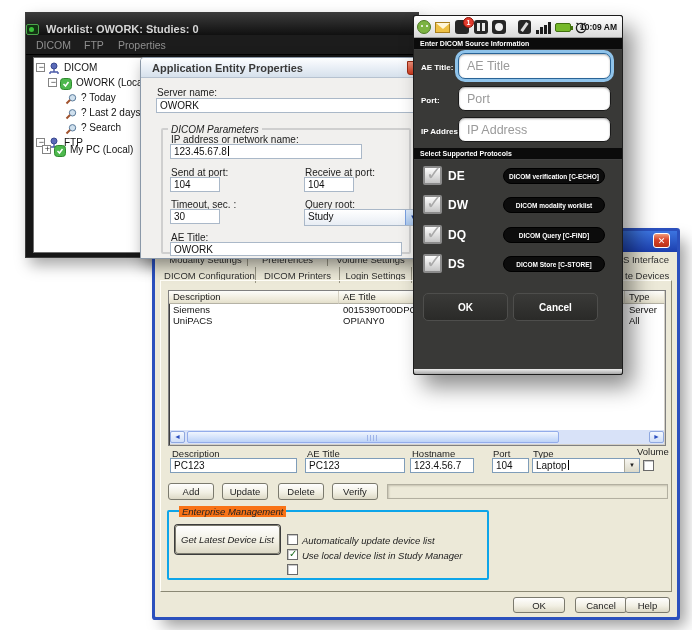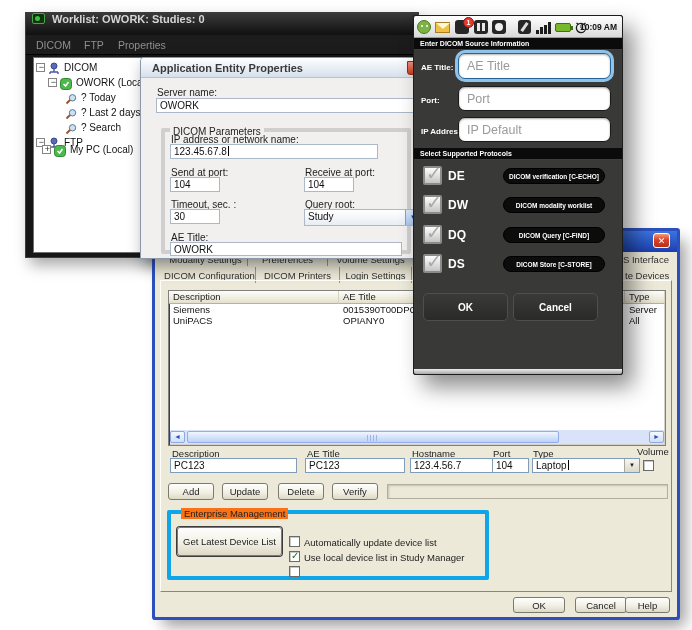--- a/index.html
+++ b/index.html
@@ -5,21 +5,21 @@
   html,body{margin:0;padding:0;background:#fff;}
   *{box-sizing:border-box;}
   .canvas{position:relative;width:692px;height:630px;background:#fff;overflow:hidden;
           font-family:"Liberation Sans","DejaVu Sans",sans-serif;color:#111;}
   .a{position:absolute;}
 
   
   .wl{left:25px;top:12px;width:394px;height:246px;background:#161616;border:1px solid #3c3c3c;
       box-shadow:5px 7px 14px rgba(0,0,0,.35);z-index:1;}
   .wl-title{left:0;top:0;right:0;height:22px;background:linear-gradient(#3a3a3a,#101010);
-            display:flex;align-items:flex-start;padding-left:6px;}
+            display:flex;align-items:flex-end;}
   .wl-appicon{width:13px;height:11px;background:#123312;border:1px solid #4aa54a;border-radius:2px;position:relative;}
   .wl-appicon::after{content:"";position:absolute;left:2px;top:2px;width:5px;height:5px;border-radius:50%;background:#39c239;}
   .wl-title-text{margin-left:7px;font-size:11px;font-weight:bold;color:#d6d6d6;white-space:nowrap;}
   .wl-menu{left:0;top:22px;right:0;height:20px;background:#1c1c1c;border-bottom:1px solid #000;}
   .wl-menu span{position:absolute;top:4px;font-size:10.5px;color:#8f8f8f;}
   .wl-tree{left:7px;top:44px;width:118px;height:196px;background:#fff;border:1px solid #6f6f6f;overflow:hidden;}
   .trow{position:absolute;left:0;height:15px;display:flex;align-items:center;white-space:nowrap;}
   .tlabel{font-size:10px;color:#111;margin-left:3px;}
   .exp{width:9px;height:9px;background:#fff;border:1px solid #848484;position:relative;flex:0 0 auto;margin-right:3px;}
   .exp::after{position:absolute;left:0;top:-2px;width:9px;text-align:center;font-size:9px;color:#333;line-height:11px;}
@@ -66,21 +66,21 @@
   .combo{position:absolute;background:#fff;border:1px solid #7f9db9;font-size:10px;line-height:13px;padding:0 3px;}
   .combo .dbtn{position:absolute;right:0;top:0;bottom:0;width:15px;background:linear-gradient(#f7f6f1,#dcd9c8);
                border-left:1px solid #aca899;color:#222;font-size:6px;display:flex;align-items:center;justify-content:center;}
   .combo .dbtn::after{content:"▼";}
   .xpcheck{position:absolute;width:11px;height:11px;background:#fff;border:1px solid #6a6a6a;
            box-shadow:inset 1px 1px 0 #c8c8c8;}
   .xpcheck.on::after{content:"✓";position:absolute;left:1px;top:-2px;font-size:10px;font-weight:bold;color:#1d6b1d;}
   .xpbtn{position:absolute;background:linear-gradient(#fefefe,#f2f0e4 55%,#ddd9c6);border:1px solid #7b7a6e;
          border-radius:3px;font-size:9.5px;color:#222;display:flex;align-items:center;justify-content:center;}
   .sunken{position:absolute;border:1px solid #b2afa0;box-shadow:inset 1px 1px 2px rgba(120,118,100,.35);}
-  .groupbox{position:absolute;border:4px solid #0ea5e9;border-radius:2px;}
+  .groupbox{position:absolute;border:2px solid #0ea5e9;border-radius:2px;font-style:italic;}
   .grouplabel{position:absolute;top:-6px;background:#f97316;font-size:9.5px;color:#222;padding:0 3px;white-space:nowrap;}
 
   
   .ae{left:140px;top:57px;width:290px;height:202px;background:#f1f0ee;border:1px solid #8a98a8;
       border-radius:4px 4px 0 0;z-index:3;box-shadow:4px 7px 16px rgba(0,0,0,.42);}
   .ae-titlebar{left:0;top:0;right:0;height:20px;border-radius:3px 3px 0 0;
                background:linear-gradient(#fdfeff,#e9eff6 50%,#d6e1ec);border-bottom:1px solid #b6c2d0;
                display:flex;align-items:center;padding-left:11px;}
   .ae-title-text{font-size:11px;font-weight:bold;color:#3a3a3a;white-space:nowrap;}
   .ae-close{left:266px;top:3px;width:20px;height:14px;background:linear-gradient(#f0907a,#cf3a1e);
@@ -252,21 +252,21 @@
 
     <div class="flabel" style="left:17px;top:217px">Description</div>
     <div class="flabel" style="left:152px;top:217px">AE Title</div>
     <div class="flabel" style="left:257px;top:217px">Hostname</div>
     <div class="flabel" style="left:338px;top:217px">Port</div>
     <div class="flabel" style="left:378px;top:217px">Type</div>
     <div class="flabel" style="left:482px;top:215px">Volume</div>
 
     <div class="xpinput" style="left:15px;top:227px;width:127px;height:15px">PC123</div>
     <div class="xpinput" style="left:150px;top:227px;width:100px;height:15px">PC123</div>
-    <div class="xpinput" style="left:255px;top:227px;width:87px;height:15px">123.4.56.7</div>
+    <div class="xpinput" style="left:255px;top:227px;width:64px;height:15px">123.4.56.7</div>
     <div class="xpinput" style="left:337px;top:227px;width:37px;height:15px">104</div>
     <div class="combo" style="left:377px;top:227px;width:108px;height:15px">
       <span>Laptop</span><span class="caret"></span>
       <span class="dbtn"></span>
     </div>
     <div class="xpcheck" style="left:488px;top:229px"></div>
 
     <div class="xpbtn" style="left:13px;top:252px;width:46px;height:17px">Add</div>
     <div class="xpbtn" style="left:67px;top:252px;width:46px;height:17px">Update</div>
     <div class="xpbtn" style="left:123px;top:252px;width:46px;height:17px">Delete</div>
@@ -294,21 +294,21 @@
     </div>
     <div class="a ae-close"></div>
 
     <div class="lbl" style="left:16px;top:29px">Server name:</div>
     <div class="xpinput" style="left:15px;top:40px;width:260px;height:15px;border-color:#aab8c8">OWORK</div>
 
     <div class="groupbox" style="left:20px;top:70px;width:250px;height:126px;border-color:#cfcfcf">
       <span class="grouplabel" style="left:5px;background:#f1f0ee;font-size:10px">DICOM Parameters</span>
     </div>
     <div class="lbl" style="left:30px;top:76px">IP address or network name:</div>
-    <div class="xpinput" style="left:29px;top:86px;width:208px;height:15px;border-color:#aab8c8">
+    <div class="xpinput" style="left:29px;top:86px;width:192px;height:15px;border-color:#aab8c8">
       <span>123.45.67.8</span><span class="caret"></span>
     </div>
     <div class="lbl" style="left:30px;top:109px">Send at port:</div>
     <div class="xpinput" style="left:29px;top:119px;width:50px;height:15px;border-color:#aab8c8">104</div>
     <div class="lbl" style="left:164px;top:109px">Receive at port:</div>
     <div class="xpinput" style="left:163px;top:119px;width:50px;height:15px;border-color:#aab8c8">104</div>
     <div class="lbl" style="left:30px;top:141px">Timeout, sec. :</div>
     <div class="xpinput" style="left:29px;top:151px;width:50px;height:15px;border-color:#aab8c8">30</div>
     <div class="lbl" style="left:164px;top:141px">Query root:</div>
     <div class="combo" style="left:163px;top:151px;width:117px;height:17px;border-color:#aab8c8;background:linear-gradient(#fff,#e8edf4)">
@@ -349,21 +349,21 @@
     <div class="ph-lbl" style="top:47px">AE Title:</div>
     <div class="ph-input focus" style="top:37px;height:26px">
       <span class="ph">AE Title</span>
     </div>
     <div class="ph-lbl" style="top:80px">Port:</div>
     <div class="ph-input" style="top:70px;height:25px">
       <span class="ph">Port</span>
     </div>
     <div class="ph-lbl" style="top:111px">IP Address:</div>
     <div class="ph-input" style="top:101px;height:25px">
-      <span class="ph">IP Default</span>
+      <span class="ph">IP Address</span>
     </div>
 
     <div class="strip" style="top:132px">Select Supported Protocols</div>
 
     <div class="ph-check on" style="top:150px"></div>
     <div class="ph-code" style="top:153px">DE</div>
     <div class="pill" style="top:152px">DICOM verification [C-ECHO]</div>
 
     <div class="ph-check on" style="top:179px"></div>
     <div class="ph-code" style="top:182px">DW</div>

